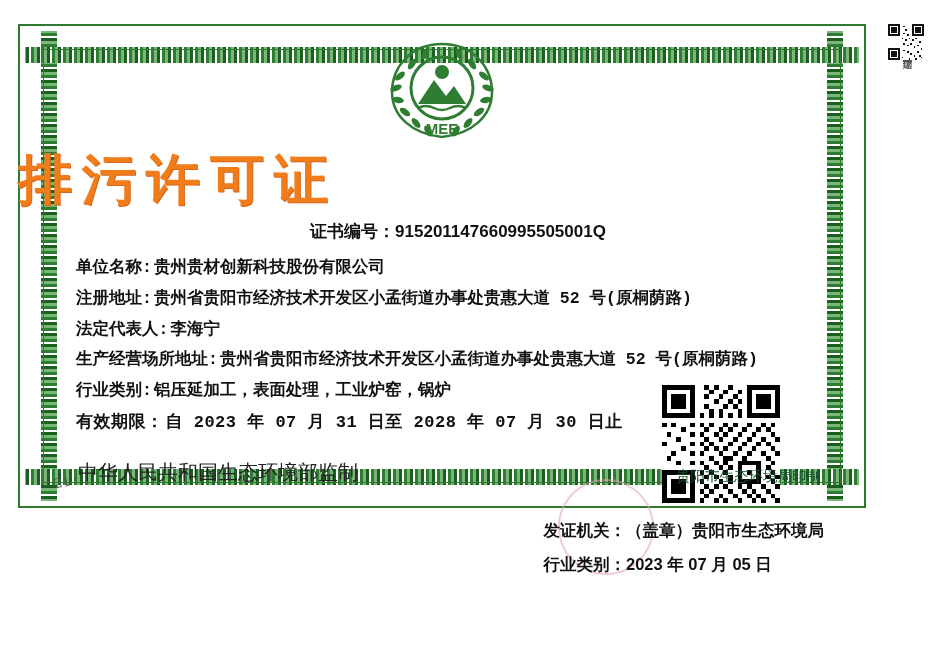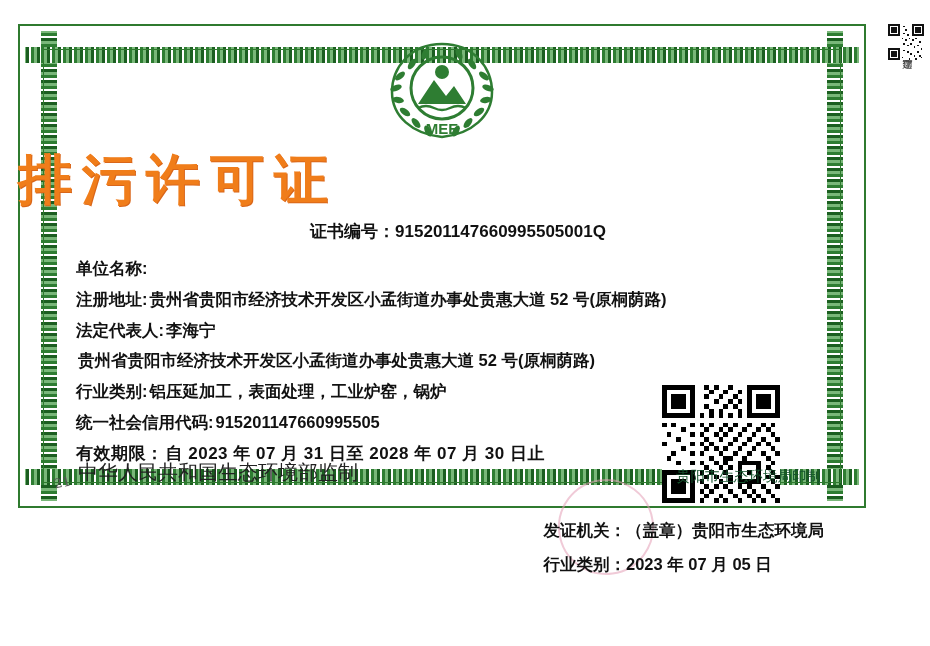--- a/index.html
+++ b/index.html
@@ -111,20 +111,21 @@
     color: #111;
     padding-left: 32px;
   }
 
   
   .fields {
     position: absolute;
     left: 58px;
     top: 232px;
     right: 40px;
+    font-family: Liberation Mono, monospace;
   }
   .field-row {
     display: flex;
     align-items: baseline;
     margin-bottom: 6px;
     font-size: 16.5px;
     color: #111;
     line-height: 1.5;
   }
   .field-label {
@@ -322,39 +323,37 @@
 
   <div class="title">排污许可证</div>
 
   <div class="cert-no">
     <span>证书编号：</span><span>915201147660995505001Q</span>
   </div>
 
   <div class="fields">
     <div class="field-row">
       <span class="field-label">单位名称:</span>
+      <span class="field-value">贵州贵材创新科技股份有限公司</span>
     </div>
     <div class="field-row">
       <span class="field-label">注册地址:</span>
       <span class="field-value">贵州省贵阳市经济技术开发区小孟街道办事处贵惠大道 52 号(原桐荫路)</span>
     </div>
     <div class="field-row">
       <span class="field-label">法定代表人:</span>
       <span class="field-value">李海宁</span>
     </div>
     <div class="field-row">
+      <span class="field-label">生产经营场所地址:</span>
       <span class="field-value">贵州省贵阳市经济技术开发区小孟街道办事处贵惠大道 52 号(原桐荫路)</span>
     </div>
     <div class="field-row">
       <span class="field-label">行业类别:</span>
       <span class="field-value">铝压延加工，表面处理，工业炉窑，锅炉</span>
-    </div>
-    <div class="field-row">
-      <span class="field-label">统一社会信用代码:</span>
-      <span class="field-value">915201147660995505</span>
     </div>
     <div class="field-row row-validity">
       <span class="field-label">有效期限：</span>
       <span class="field-value">自 2023 年 07 月 31 日至 2028 年 07 月 30 日止</span>
     </div>
   </div>
 
   <svg class="qr-main" viewBox="0 0 25 25" shape-rendering="crispEdges">
     <rect width="25" height="25" fill="#ffffff"></rect>
     <g fill="#000000">

